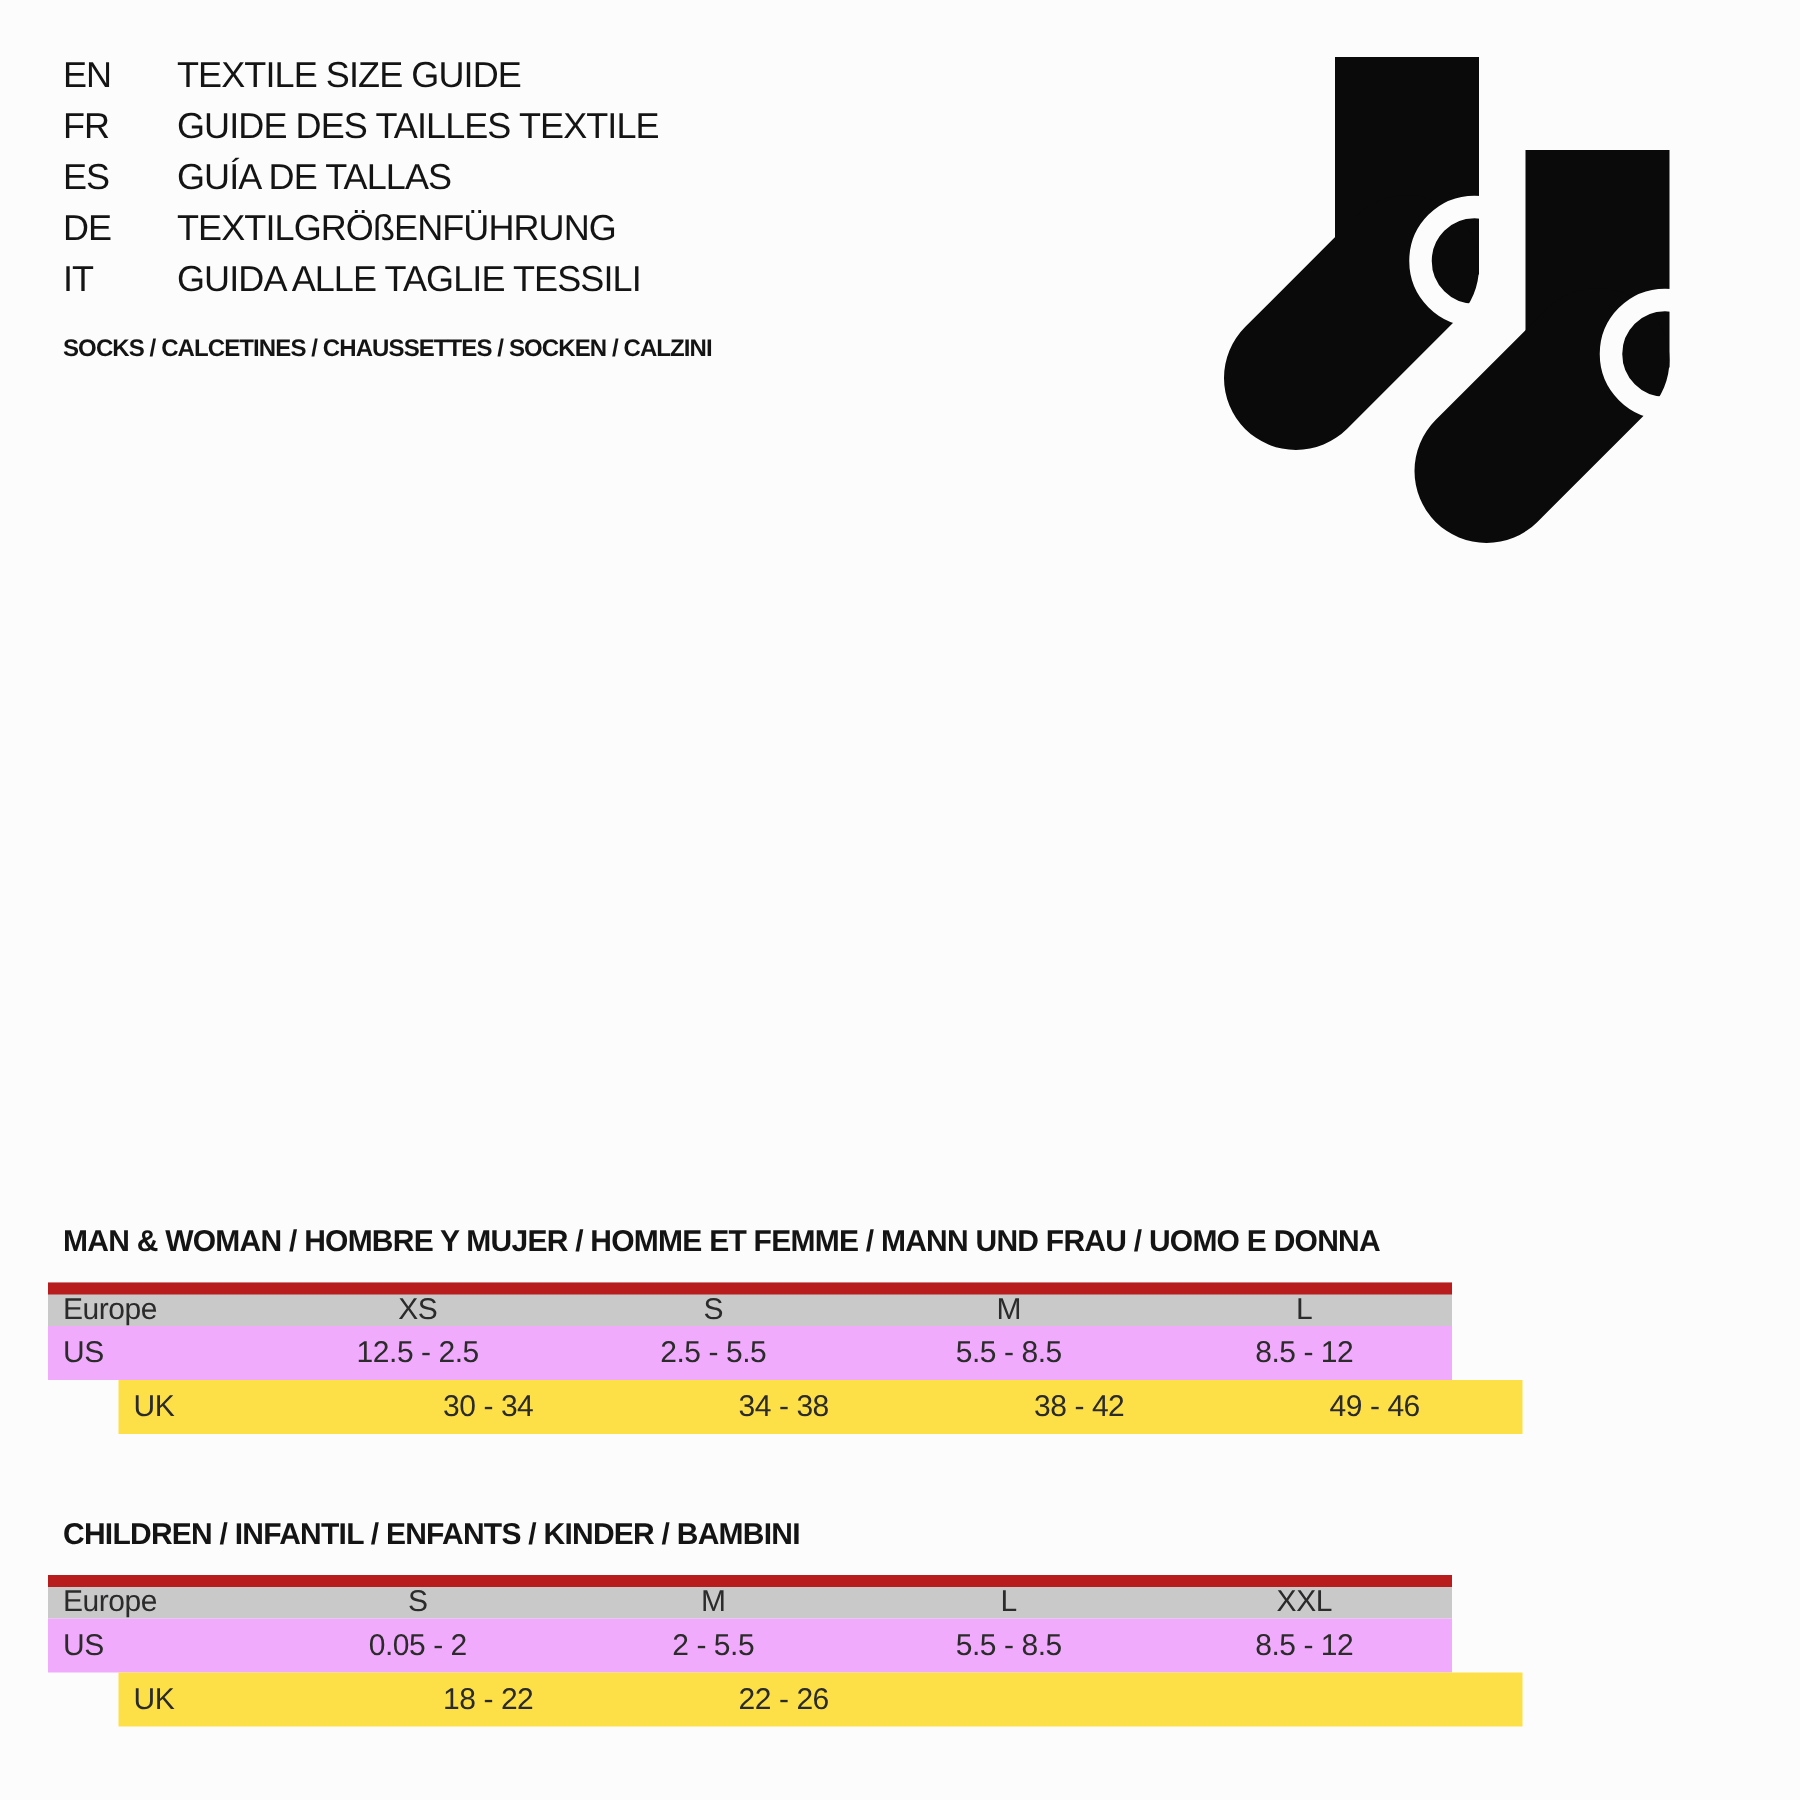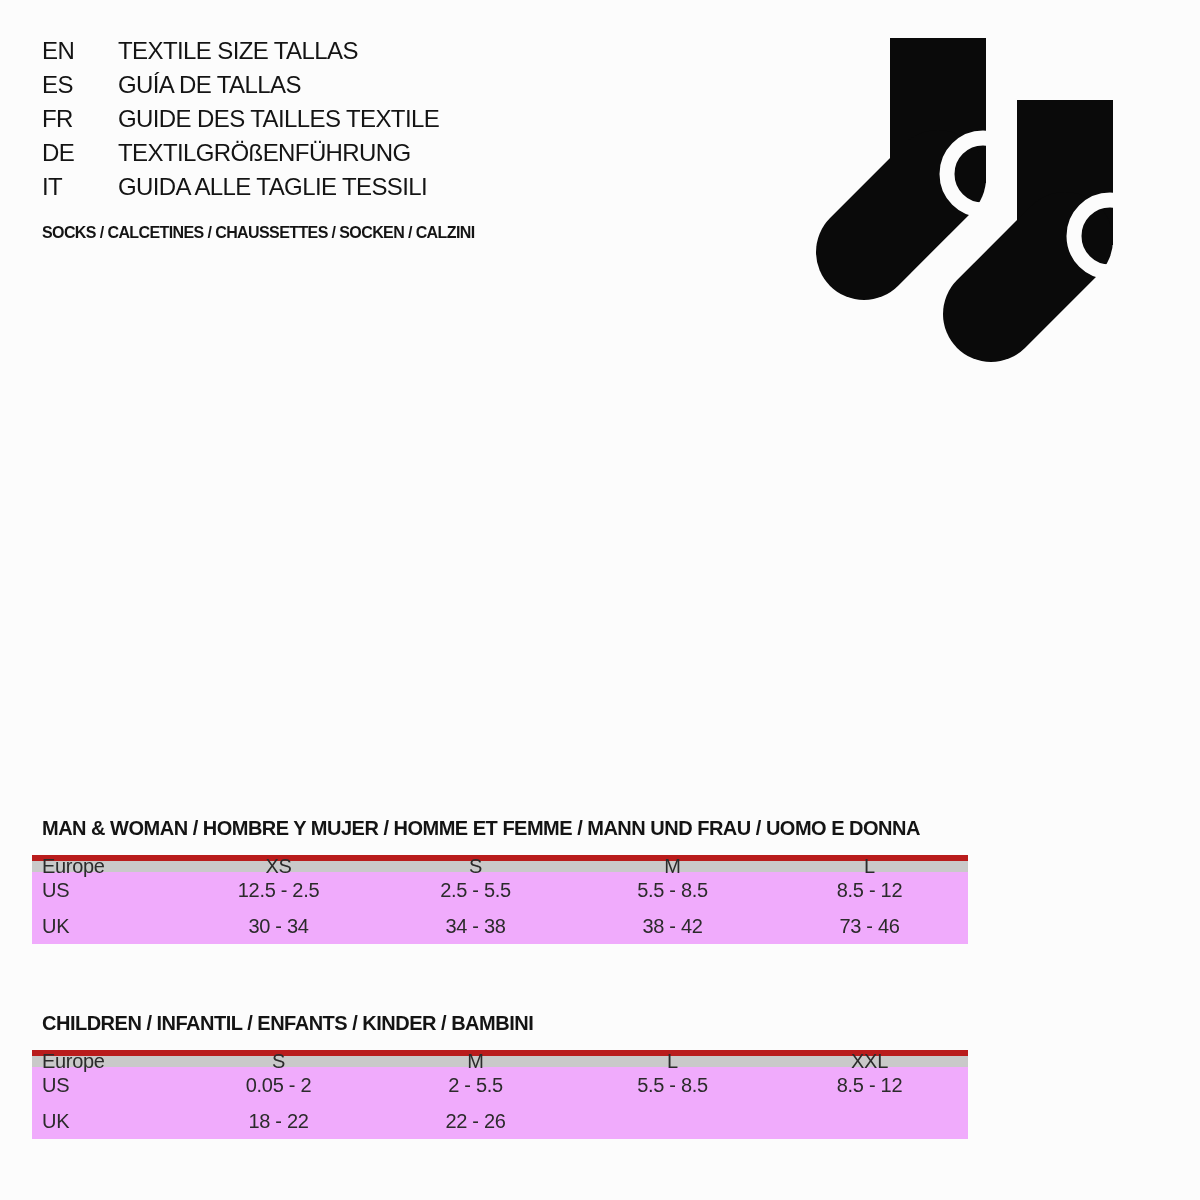--- a/index.html
+++ b/index.html
@@ -64,26 +64,26 @@
     font-weight: bold;
     font-size: 20px;
     letter-spacing: -0.5px;
     color: #141414;
     white-space: nowrap;
     margin-bottom: 15px;
   }
   .size-table { width: 936px; }
   .tr { display: flex; width: 100%; }
   .tr.thead {
-    height: 17px;
+    height: 29px;
     background: #c9c9c9;
-    border-top: 6px solid #b91c1c;
+    border-top: 8px solid #b91c1c;
   }
   .tr.row-a { height: 36px; background: #f0abfc; }
-  .tr.row-b { height: 36px; background: #f0abfc; }
+  .tr.row-b { height: 36px; background: #fde047; margin-left: 47px; }
   .td {
     display: flex;
     align-items: center;
     justify-content: center;
     flex: 0 0 197px;
     width: 197px;
     font-size: 20px;
     letter-spacing: -0.3px;
     color: #2b2b2b;
     white-space: nowrap;
@@ -98,29 +98,29 @@
   .section-children  { top: 1012px; }
 </style>
 </head>
 <body>
 
 <div class="page">
 
   <div class="lang-block">
     <div class="lang-row">
       <span class="lang-code">EN</span>
-      <span class="lang-label">TEXTILE SIZE TALLAS</span>
+      <span class="lang-label">TEXTILE SIZE GUIDE</span>
+    </div>
+    <div class="lang-row">
+      <span class="lang-code">FR</span>
+      <span class="lang-label">GUIDE DES TAILLES TEXTILE</span>
     </div>
     <div class="lang-row">
       <span class="lang-code">ES</span>
       <span class="lang-label">GUÍA DE TALLAS</span>
-    </div>
-    <div class="lang-row">
-      <span class="lang-code">FR</span>
-      <span class="lang-label">GUIDE DES TAILLES TEXTILE</span>
     </div>
     <div class="lang-row">
       <span class="lang-code">DE</span>
       <span class="lang-label">TEXTILGRÖßENFÜHRUNG</span>
     </div>
     <div class="lang-row">
       <span class="lang-code">IT</span>
       <span class="lang-label">GUIDA ALLE TAGLIE TESSILI</span>
     </div>
   </div>
@@ -155,21 +155,21 @@
         <div class="td">12.5 - 2.5</div>
         <div class="td">2.5 - 5.5</div>
         <div class="td">5.5 - 8.5</div>
         <div class="td">8.5 - 12</div>
       </div>
       <div class="tr row-b">
         <div class="td col0">UK</div>
         <div class="td">30 - 34</div>
         <div class="td">34 - 38</div>
         <div class="td">38 - 42</div>
-        <div class="td">73 - 46</div>
+        <div class="td">49 - 46</div>
       </div>
     </div>
   </div>
 
   <div class="size-section section-children">
     <div class="section-title">CHILDREN / INFANTIL / ENFANTS / KINDER / BAMBINI</div>
     <div class="size-table">
       <div class="tr thead">
         <div class="td col0">Europe</div>
         <div class="td">S</div>

